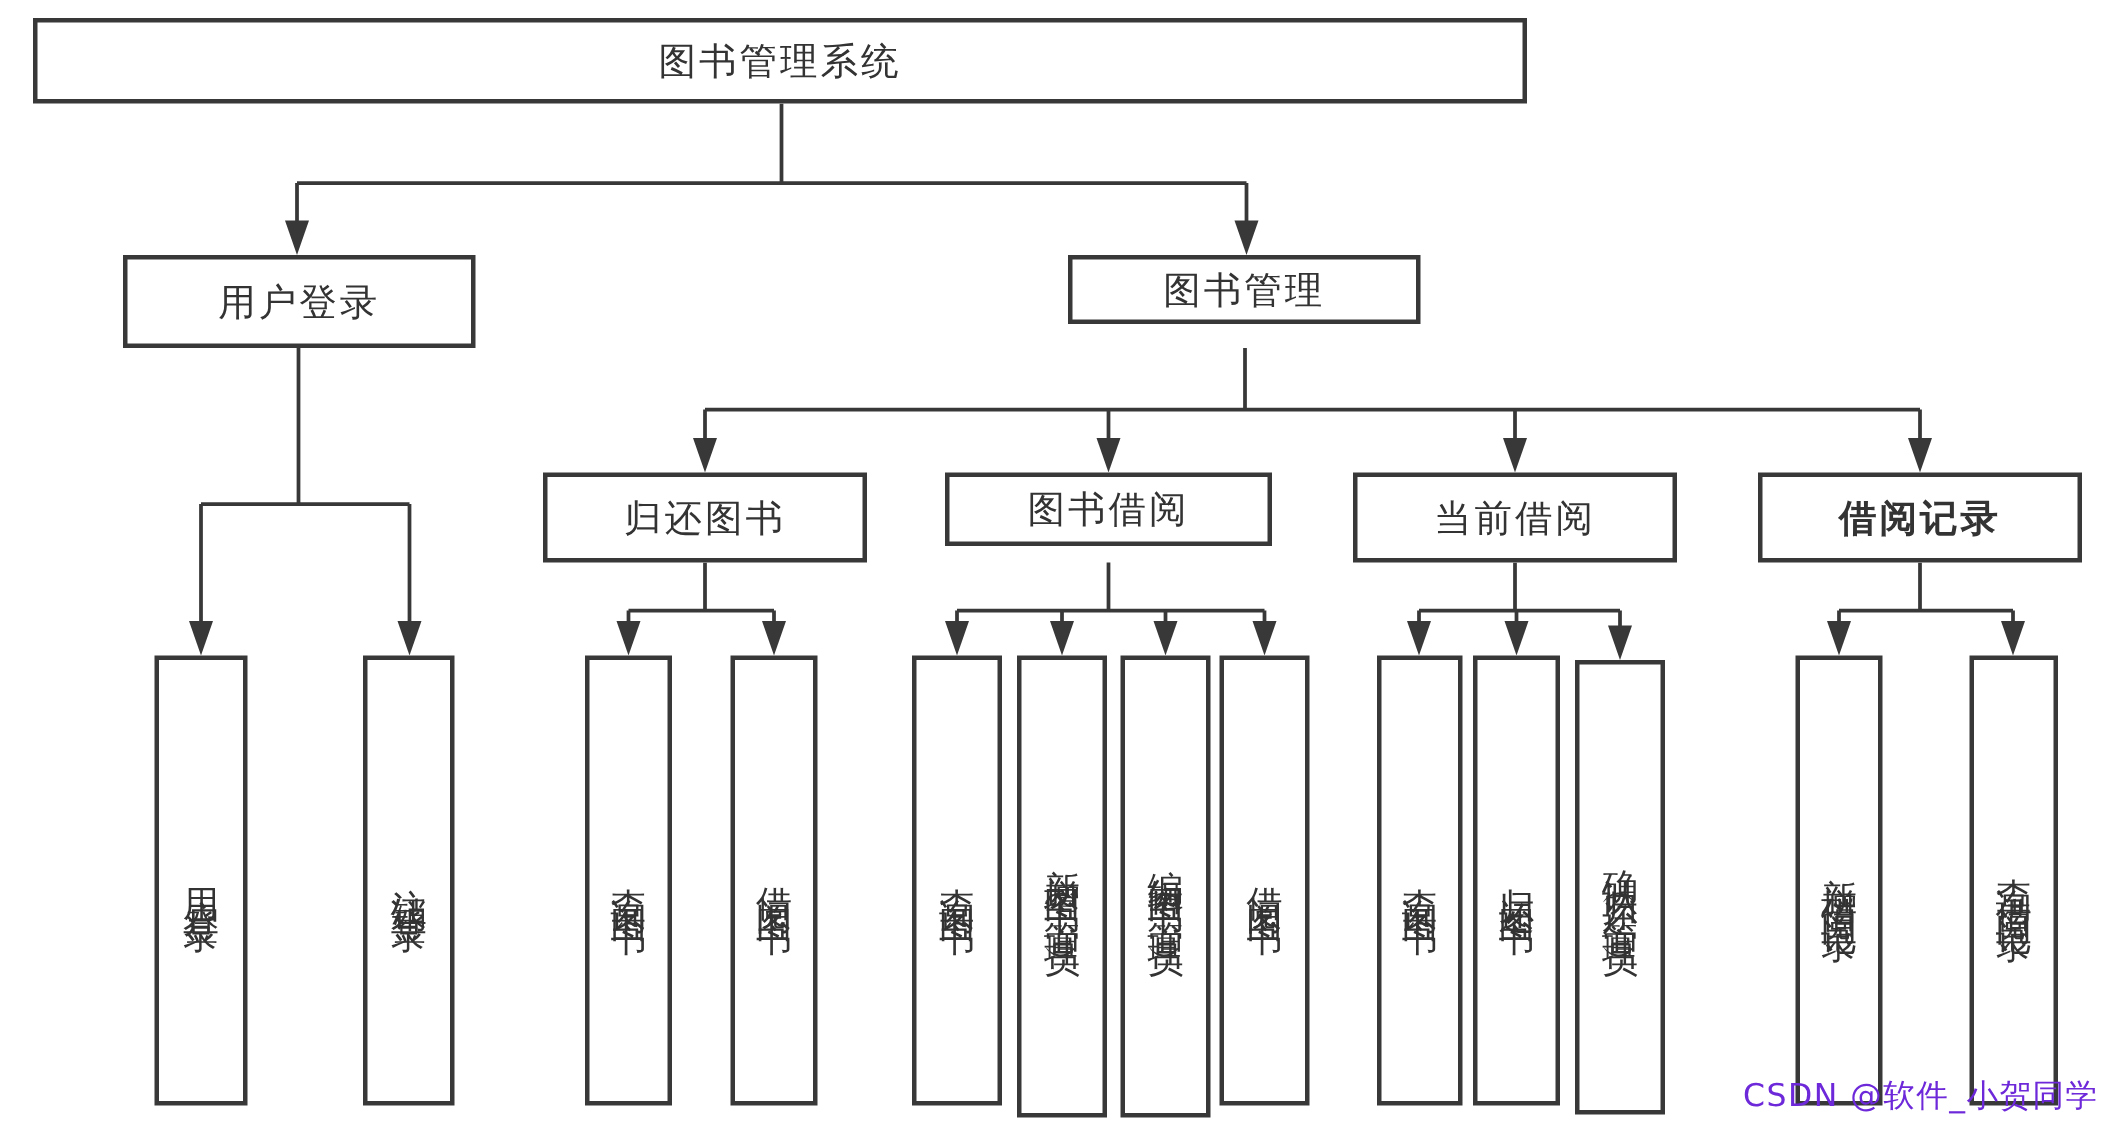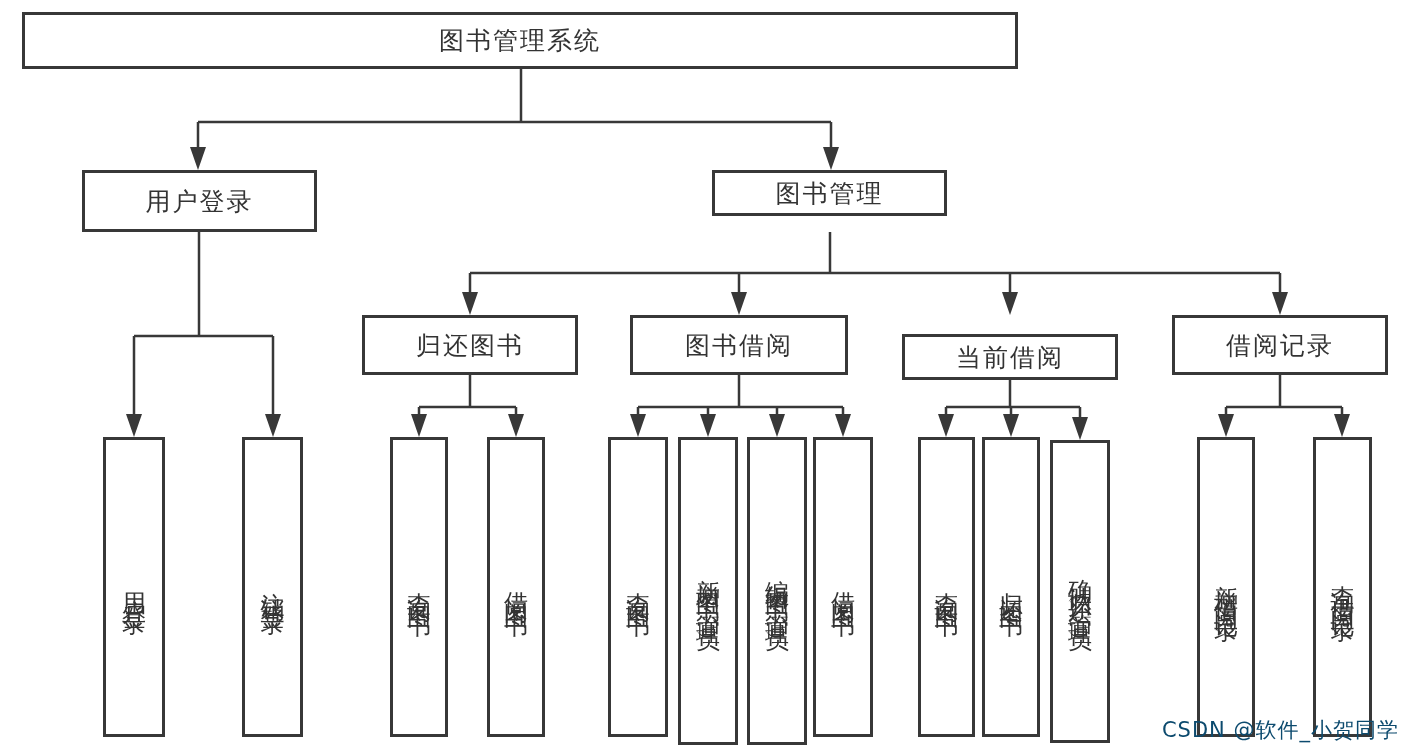--- a/index.html
+++ b/index.html
@@ -39,21 +39,21 @@
     text-orientation: mixed;
     font-size: 24px;
     letter-spacing: 7px;
     line-height: 1;
   }
   .watermark {
     position: absolute;
     right: 6px;
     bottom: 3px;
     font-size: 21px;
-    color: #0c4a6e;
+    color: #6d28d9;
     letter-spacing: 1px;
     white-space: nowrap;
   }
 </style>
 </head>
 <body>
 
 <div class="canvas">
 
   <svg class="connectors" viewBox="0 0 1405 747" fill="none">
@@ -126,27 +126,27 @@
   <div class="node h" style="left:82px; top:170px; width:235px; height:62px;">
     <span class="label">用户登录</span>
   </div>
   <div class="node h" style="left:712px; top:170px; width:235px; height:46px;">
     <span class="label">图书管理</span>
   </div>
 
   <div class="node h" style="left:362px; top:315px; width:216px; height:60px;">
     <span class="label">归还图书</span>
   </div>
-  <div class="node h" style="left:630px; top:315px; width:218px; height:60px;">
+  <div class="node h" style="left:630px; top:315px; width:218px; height:49px;">
     <span class="label">图书借阅</span>
   </div>
-  <div class="node h" style="left:902px; top:334px; width:216px; height:46px;">
+  <div class="node h" style="left:902px; top:315px; width:216px; height:60px;">
     <span class="label">当前借阅</span>
   </div>
-  <div class="node h" style="left:1172px; top:315px; width:216px; height:60px;">
+  <div class="node h" style="left:1172px; top:315px; width:216px; height:60px;font-weight:bold;">
     <span class="label">借阅记录</span>
   </div>
 
   <div class="node v" style="left:103px; top:437px; width:62px; height:300px;">
     <span class="label">用户登录</span>
   </div>
   <div class="node v" style="left:242px; top:437px; width:61px; height:300px;">
     <span class="label">注销登录</span>
   </div>
 

